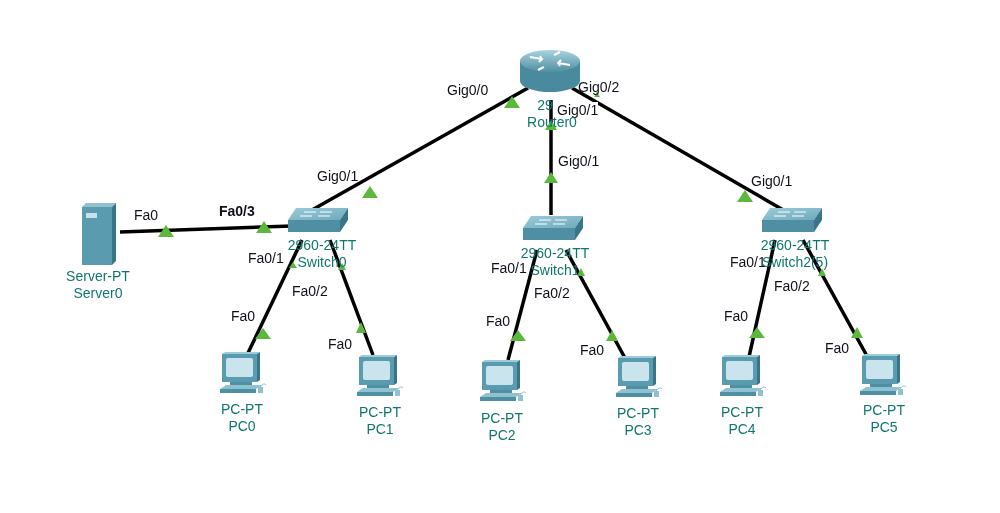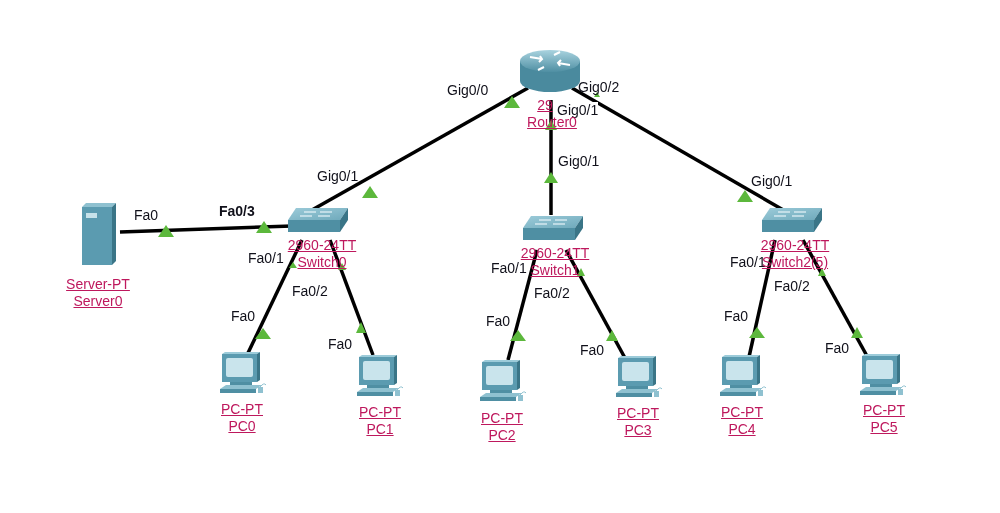--- a/index.html
+++ b/index.html
@@ -1,19 +1,19 @@
 <!DOCTYPE html>
 <html><head>
 <meta charset="utf-8">
 <style>
   html, body { margin: 0; padding: 0; background: #ffffff; }
   body { width: 1000px; height: 513px; position: relative; overflow: hidden; font-family: "Liberation Sans", sans-serif; }
   #topo { position: absolute; left: 0; top: 0; width: 1000px; height: 513px; }
   .lbl { position: absolute; font-size: 14px; color: #10101a; white-space: nowrap; line-height: 16px; }
-  .dev-label { position: absolute; font-size: 14px; color: #be185d; text-align: center; line-height: 17px; white-space: nowrap; transform: translateX(-50%); text-decoration: underline; }
+  .dev-label { position: absolute; font-size: 14px; color: #0f766e; text-align: center; line-height: 17px; white-space: nowrap; transform: translateX(-50%); }
 </style>
 </head>
 <body>
 
 <svg id="topo" viewBox="0 0 1000 513" xmlns="http://www.w3.org/2000/svg">
   <defs>
     <linearGradient id="rtrGrad" x1="0" y1="0" x2="0" y2="1">
       <stop offset="0" stop-color="#a9d3df"></stop>
       <stop offset="1" stop-color="#4f8fa3"></stop>
     </linearGradient>
@@ -208,21 +208,21 @@
   <div>Switch0</div>
 </div>
 <div class="dev-label" style="left:555px;top:245px;">
   <div>2960-24TT</div>
   <div>Switch1</div>
 </div>
 <div class="dev-label" style="left:795px;top:237px;">
   <div>2960-24TT</div>
   <div>Switch2(5)</div>
 </div>
-<div class="dev-label" style="left:98px;top:276px;">
+<div class="dev-label" style="left:98px;top:268px;">
   <div>Server-PT</div>
   <div>Server0</div>
 </div>
 <div class="dev-label" style="left:242px;top:401px;">
   <div>PC-PT</div>
   <div>PC0</div>
 </div>
 <div class="dev-label" style="left:380px;top:404px;">
   <div>PC-PT</div>
   <div>PC1</div>

